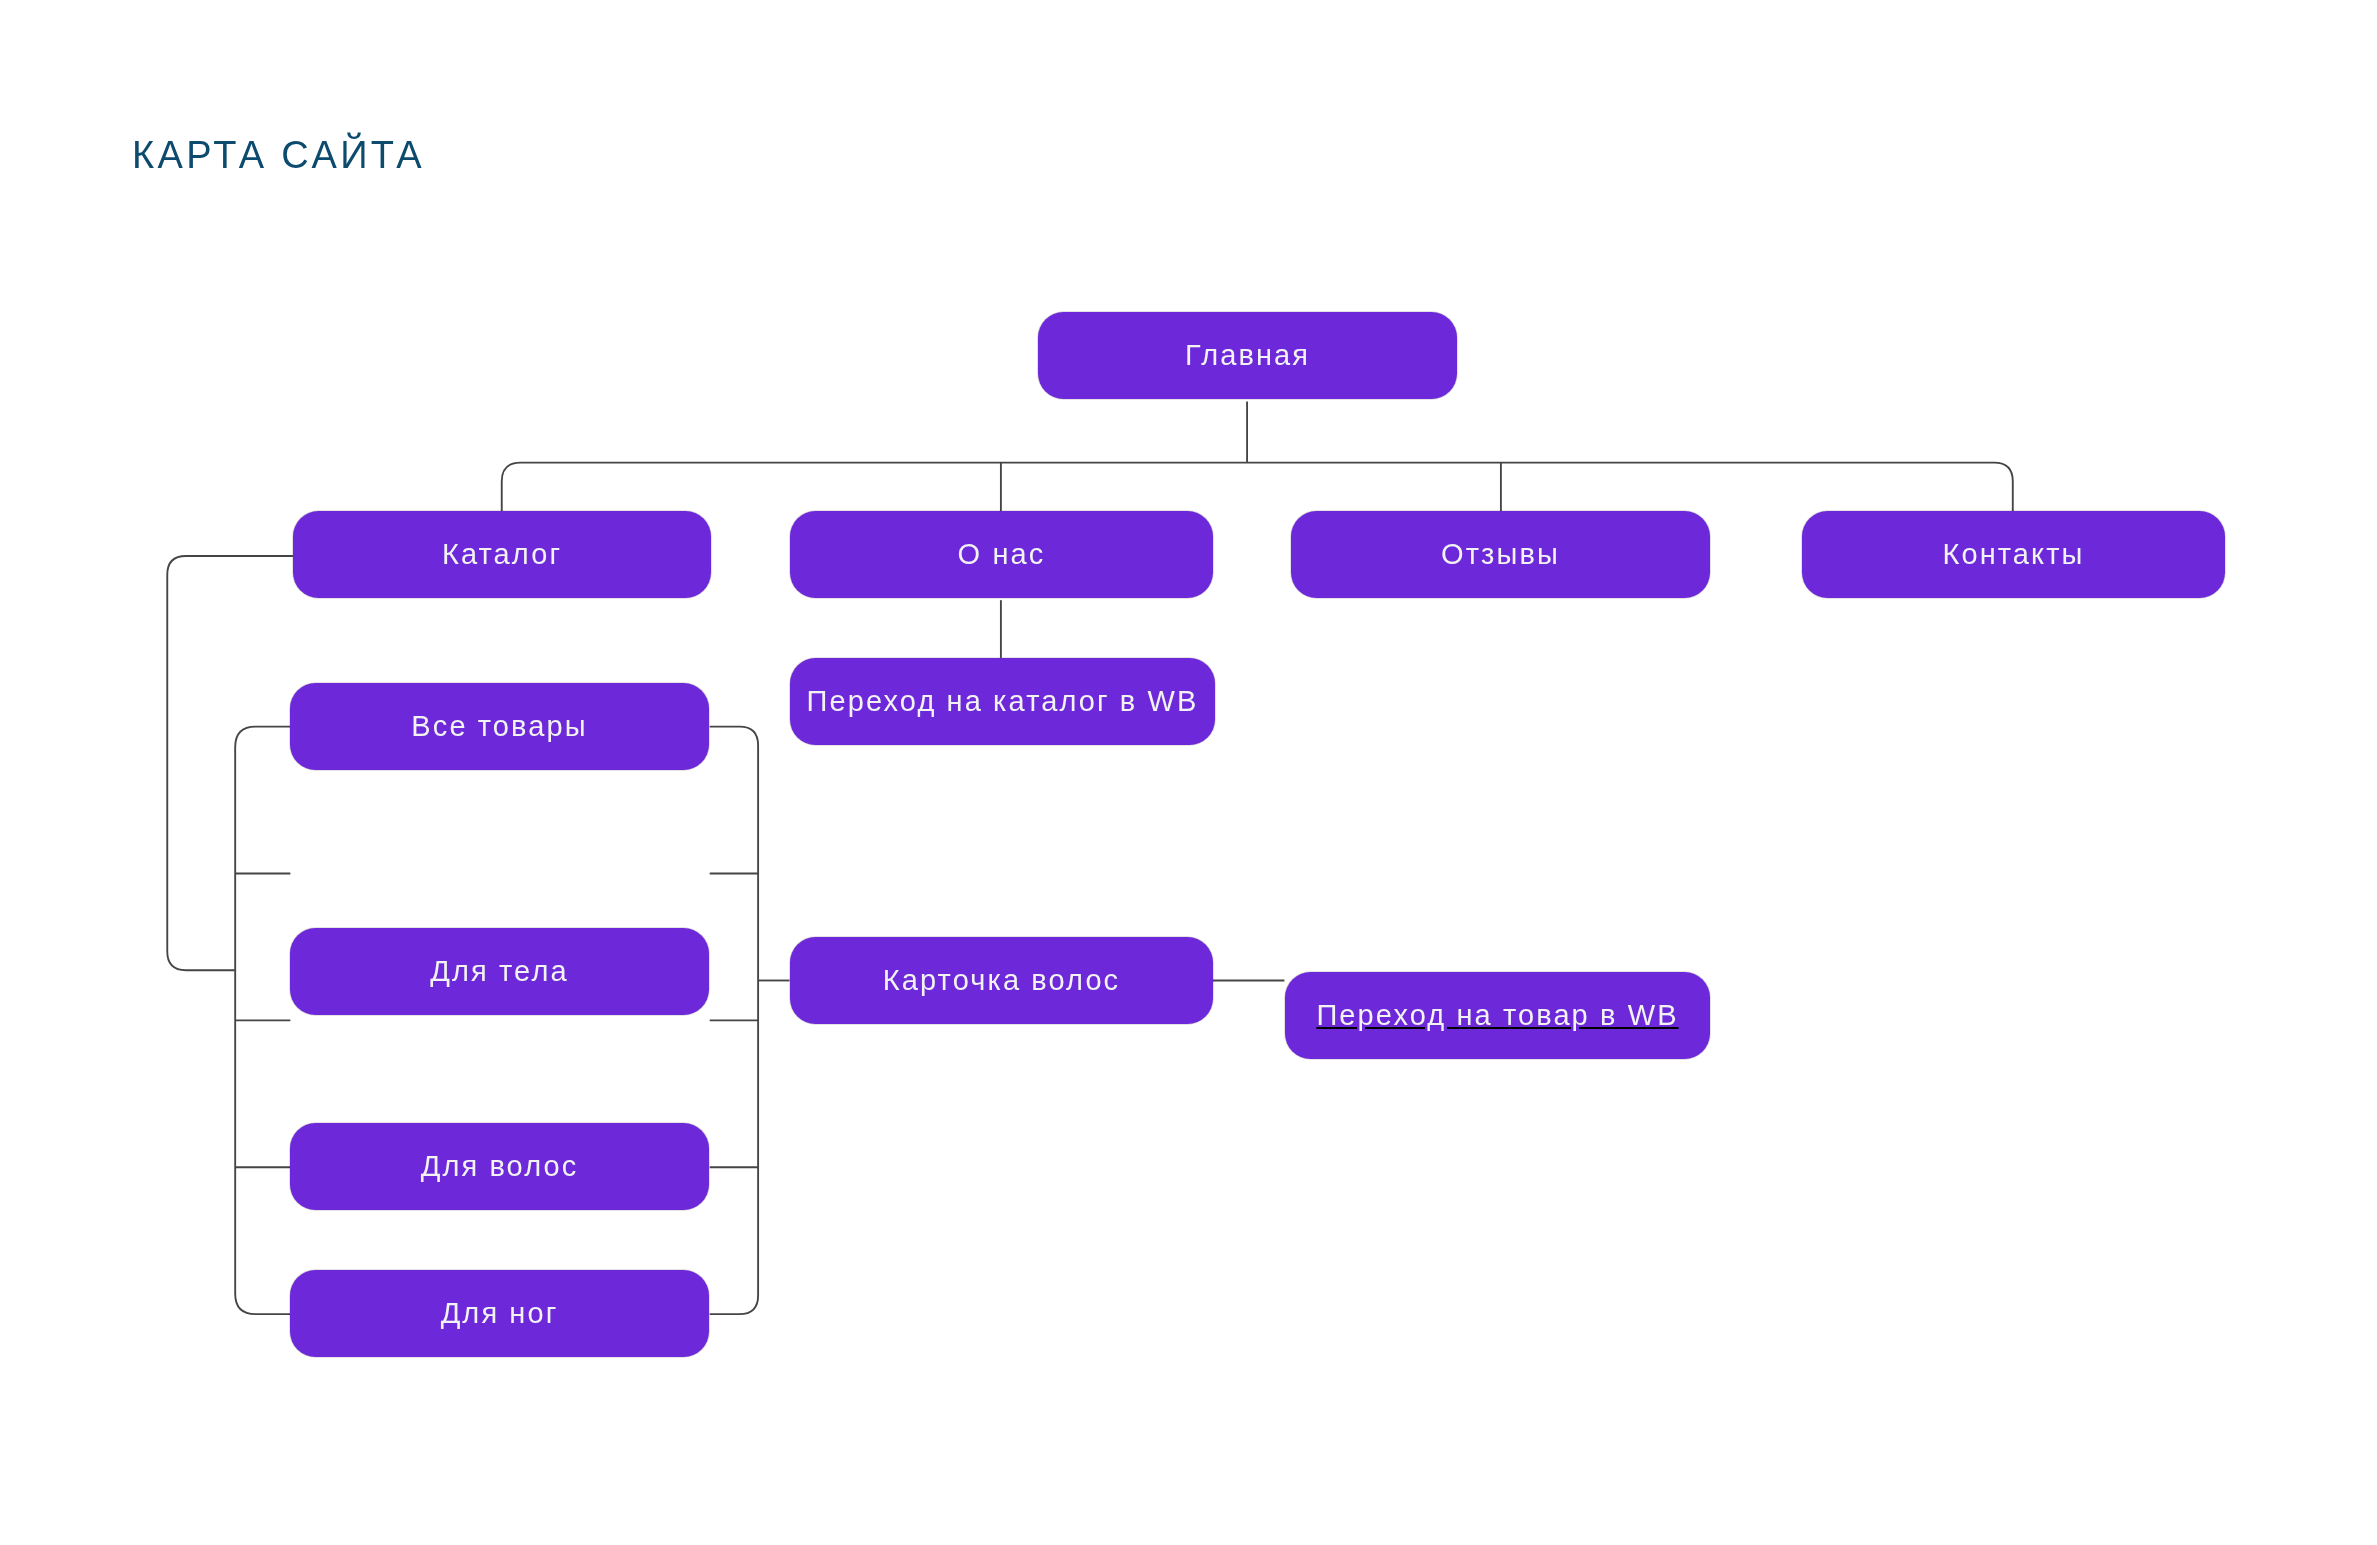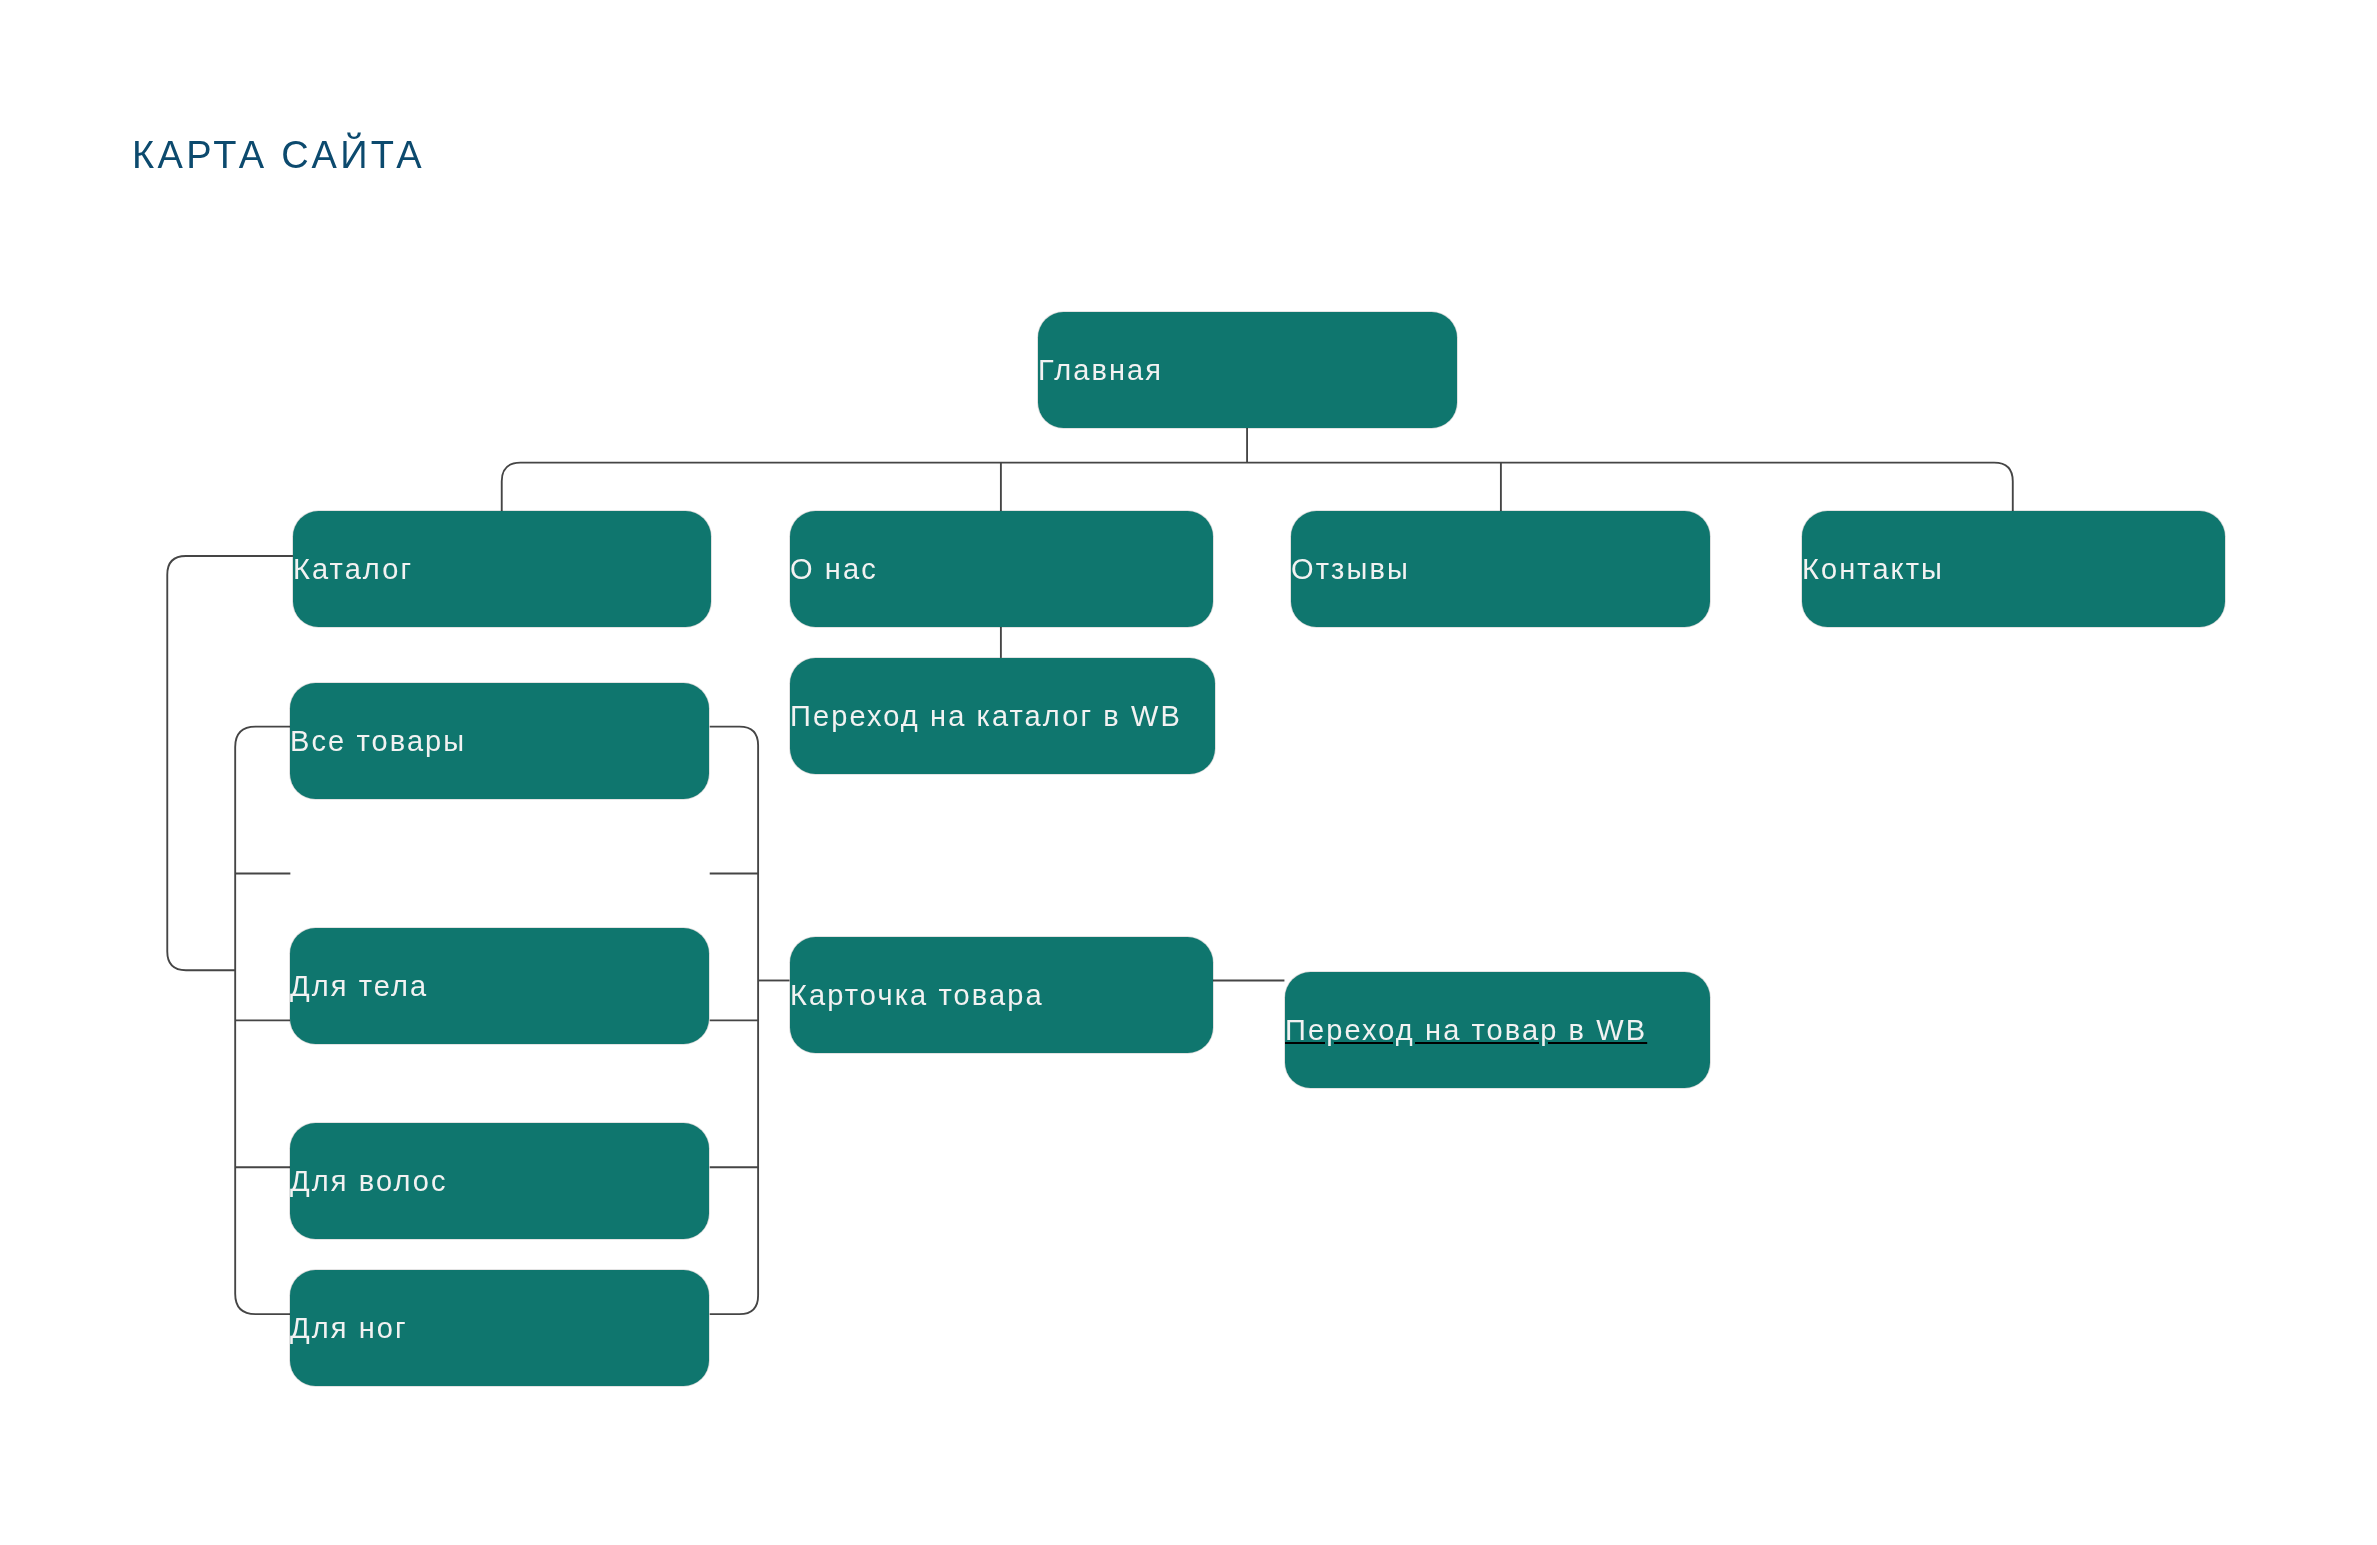--- a/index.html
+++ b/index.html
@@ -32,26 +32,27 @@
     width: 2377px;
     height: 1545px;
   }
   .wires path {
     fill: none;
     stroke: #454545;
     stroke-width: 2.2px;
   }
   .node {
     position: absolute;
-    height: 116px;
-    background: #0f766e;
+    height: 87px;
+    background: #6d28d9;
     border-radius: 25.5px;
     box-shadow: 0 0 0 0.8px rgba(0,0,0,0.15);
     display: flex;
     align-items: center;
+    justify-content: center;
   }
   .node-label {
     color: #f2f2f2;
     font-size: 29px;
     font-weight: 300;
     letter-spacing: 2.1px;
     white-space: nowrap;
   }
   .n-glavnaya        { left: 1038px; top: 312px;  width: 419px; }
   .n-katalog         { left: 293px;  top: 511px;  width: 418px; }
@@ -124,21 +125,21 @@
 
   <div class="node n-dlya-volos">
     <span class="node-label">Для волос</span>
   </div>
 
   <div class="node n-dlya-nog">
     <span class="node-label">Для ног</span>
   </div>
 
   <div class="node n-kartochka">
-    <span class="node-label">Карточка товара</span>
+    <span class="node-label">Карточка волос</span>
   </div>
 
   <div class="node n-perehod-tovar">
     <span class="node-label">Переход на товар в WB</span>
   </div>
 
 </div>
 
 
 </body></html>

